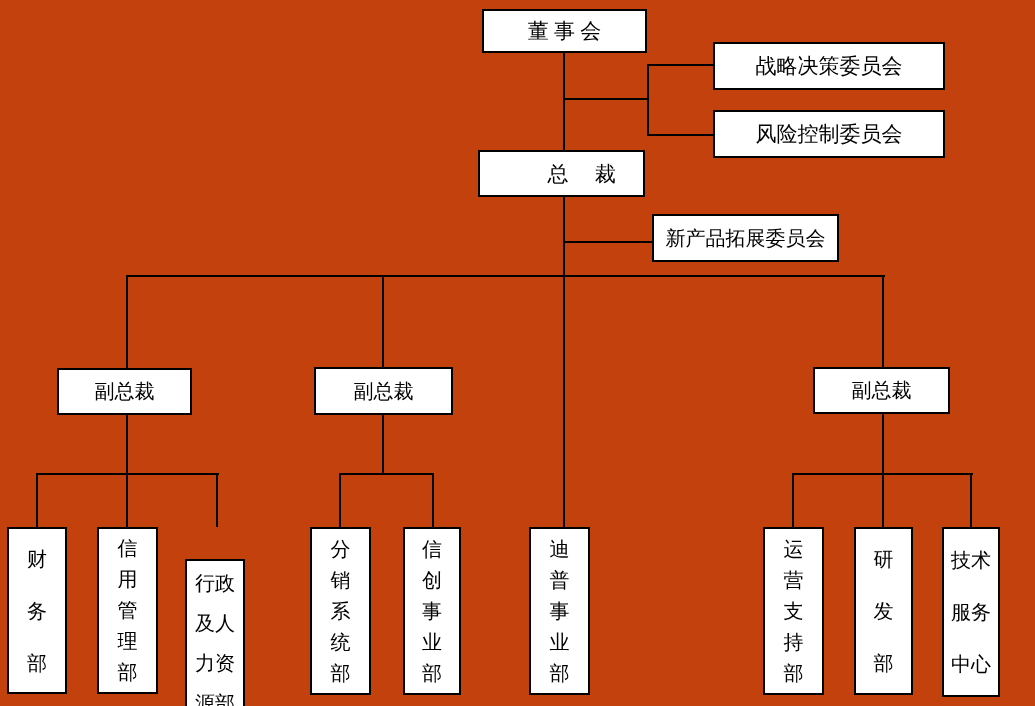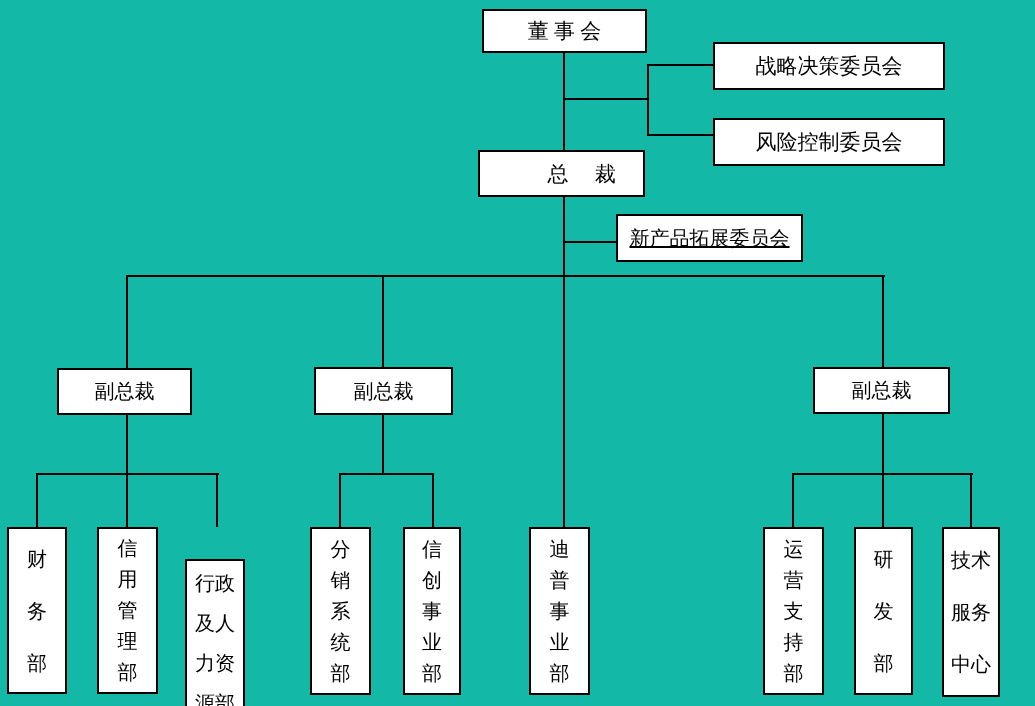--- a/index.html
+++ b/index.html
@@ -4,21 +4,21 @@
 <style>
   html, body {
     margin: 0;
     padding: 0;
     background: #ffffff;
   }
   #canvas {
     position: relative;
     width: 1035px;
     height: 706px;
-    background: #14b8a6;
+    background: #c2410c;
     font-family: "Liberation Serif", "DejaVu Serif", serif;
     color: #000000;
     overflow: hidden;
   }
   .node {
     position: absolute;
     box-sizing: border-box;
     border: 2px solid #000000;
     background: #ffffff;
     display: flex;
@@ -70,25 +70,25 @@
   <div class="ln" style="left:882px; top:414px; width:2px; height:61px;"></div>
   <div class="ln" style="left:792px; top:473px; width:181px; height:2px;"></div>
   <div class="ln" style="left:792px; top:473px; width:2px; height:54px;"></div>
   <div class="ln" style="left:882px; top:473px; width:2px; height:54px;"></div>
   <div class="ln" style="left:970px; top:473px; width:2px; height:54px;"></div>
 
   <div class="node fz-lg" style="left:482px; top:9px; width:165px; height:44px;">董 事 会</div>
 
   <div class="node fz-lg" style="left:713px; top:42px; width:232px; height:48px;">战略决策委员会</div>
 
-  <div class="node fz-lg" style="left:713px; top:110px; width:232px; height:48px;margin-top:8px;">风险控制委员会</div>
+  <div class="node fz-lg" style="left:713px; top:110px; width:232px; height:48px;">风险控制委员会</div>
 
   <div class="node fz-lg" style="left:478px; top:150px; width:167px; height:47px;padding-left:40px;">总　 裁</div>
 
-  <div class="node fz-md" style="left:616px; top:214px; width:187px; height:48px;text-decoration:underline;">新产品拓展委员会</div>
+  <div class="node fz-md" style="left:652px; top:214px; width:187px; height:48px;">新产品拓展委员会</div>
 
   <div class="node fz-md" style="left:57px; top:368px; width:135px; height:47px;">副总裁</div>
 
   <div class="node fz-md" style="left:314px; top:367px; width:139px; height:48px;">副总裁</div>
 
   <div class="node fz-md" style="left:813px; top:367px; width:137px; height:47px;">副总裁</div>
 
   <div class="node v3" style="left:7px; top:527px; width:60px; height:167px;">财
 务
 部</div>

